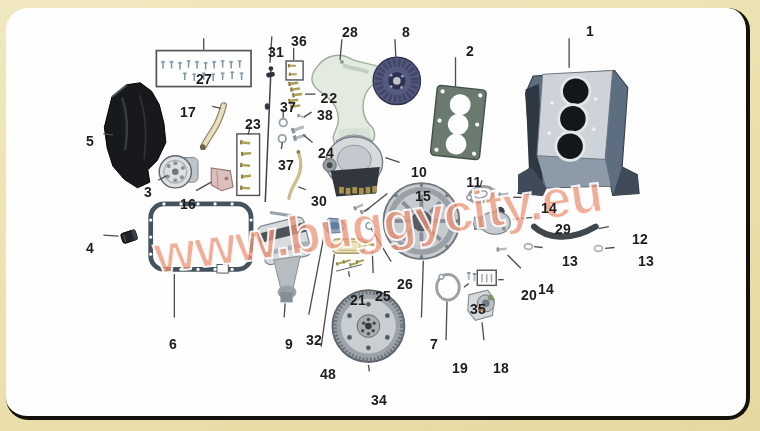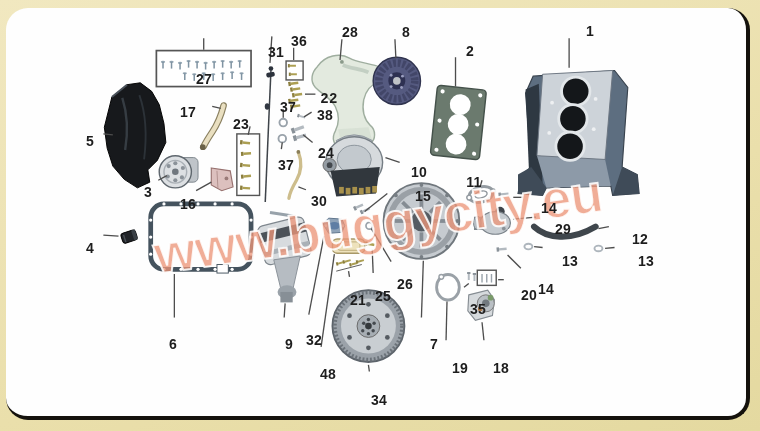--- a/index.html
+++ b/index.html
@@ -447,21 +447,21 @@
         <div class="callout" style="left: 543px; top: 200px;">14</div>
         <div class="callout" style="left: 540px; top: 281px;">14</div>
         <div class="callout" style="left: 396px; top: 188px; margin-left: 21px;">15</div>
         <div class="callout" style="left: 182px; top: 196px;">16</div>
         <div class="callout" style="left: 182px; top: 104px;">17</div>
         <div class="callout" style="left: 495px; top: 360px;">18</div>
         <div class="callout" style="left: 454px; top: 360px;">19</div>
         <div class="callout" style="left: 523px; top: 287px;">20</div>
         <div class="callout" style="left: 352px; top: 292px; text-align: center;">21</div>
         <div class="callout" style="left: 323px; top: 91px; font-family: Liberation Mono, monospace;">22</div>
-        <div class="callout" style="left: 235px; top: 116px;">23</div>
+        <div class="callout" style="left: 247px; top: 116px;">23</div>
         <div class="callout" style="left: 320px; top: 145px;">24</div>
         <div class="callout" style="left: 377px; top: 288px;">25</div>
         <div class="callout" style="left: 399px; top: 276px;">26</div>
         <div class="callout" style="left: 198px; top: 23px; margin-top: 48px;">27</div>
         <div class="callout" style="left: 344px; top: 24px;">28</div>
         <div class="callout" style="left: 557px; top: 221px;">29</div>
         <div class="callout" style="left: 313px; top: 193px;">30</div>
         <div class="callout" style="left: 270px; top: 21px; margin-top: 23px;">31</div>
         <div class="callout" style="left: 308px; top: 332px;">32</div>
         <div class="callout" style="left: 322px; top: 366px;">48</div>

